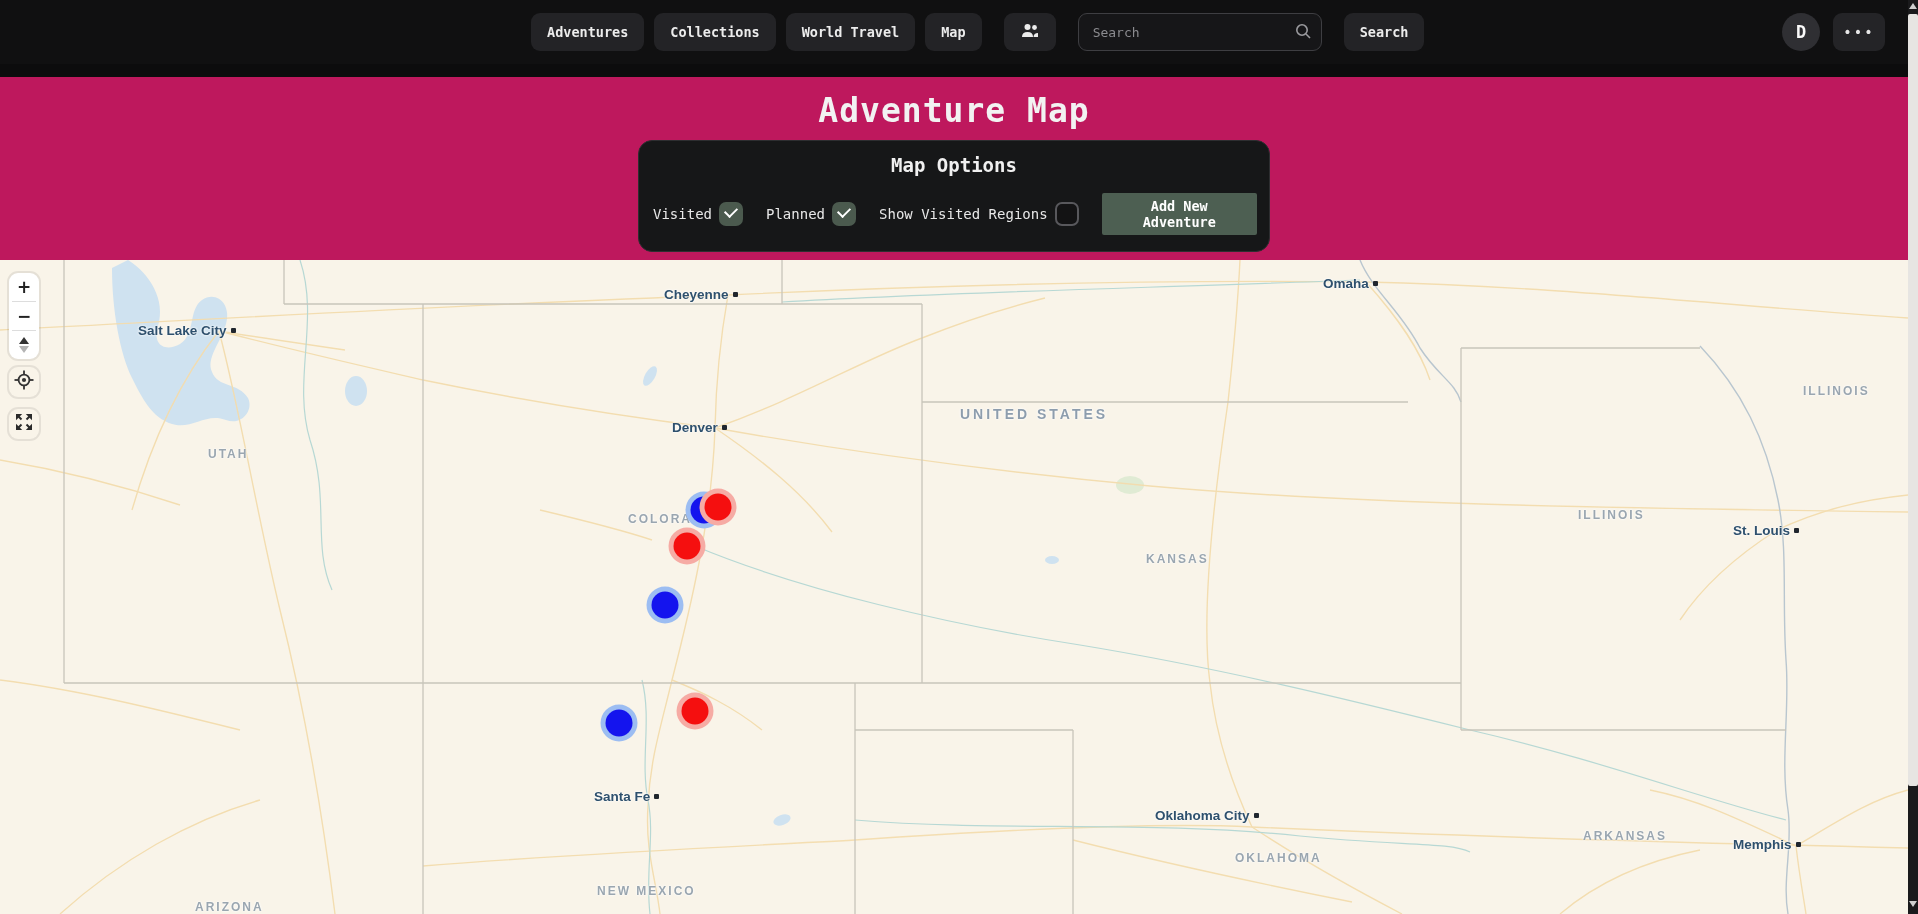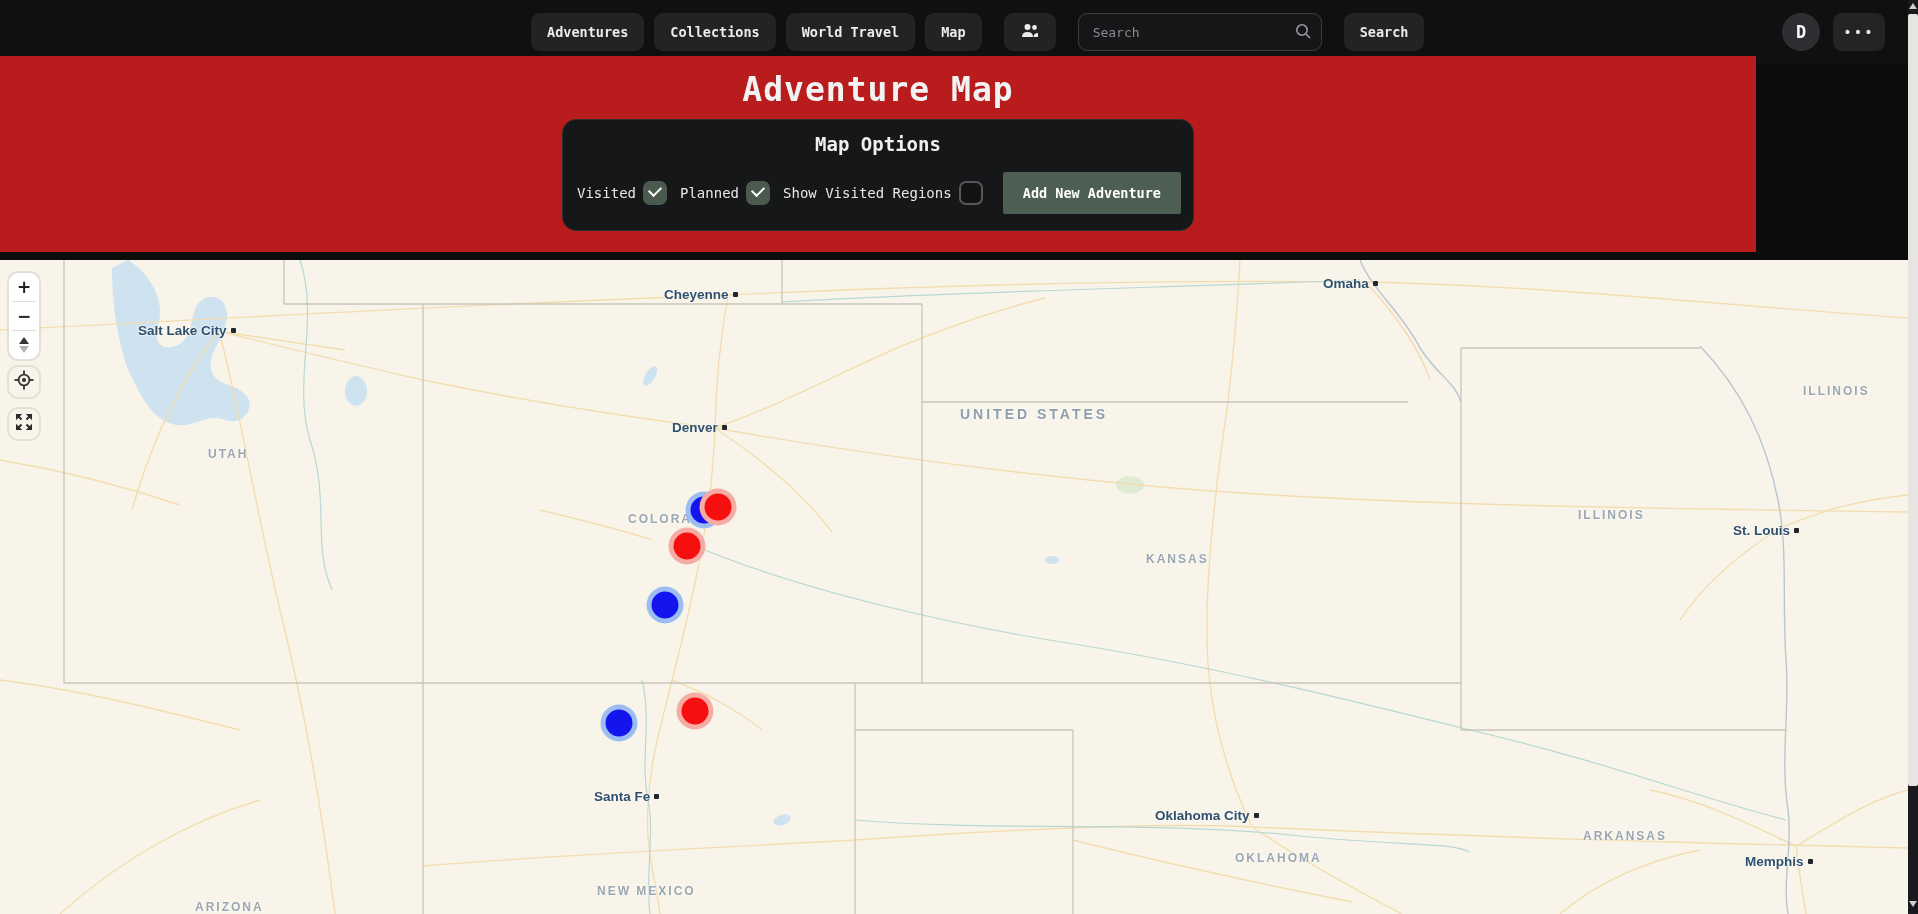--- a/index.html
+++ b/index.html
@@ -21,28 +21,28 @@
   .search-input::placeholder { color:#8b8b8f; }
   .search-glyph { position:absolute; right:10px; top:9px; }
   .avatar { position:absolute; right:88px; top:13px; width:38px; height:38px; border-radius:50%;
             background:#2f2f33; color:#fafafa; font-size:17px; font-weight:bold;
             display:flex; align-items:center; justify-content:center; cursor:pointer; }
   .dots-btn { position:absolute; right:23px; top:13px; width:52px; height:38px; background:#242427;
               border:none; border-radius:9px; color:#e6e6e6; font-size:14px; letter-spacing:2px;
               cursor:pointer; font-family:inherit; }
 
   
-  .hero { position:absolute; left:0; top:56px; width:1756px; height:196px; background:#b91c1c; }
+  .hero { position:absolute; left:0; top:77px; width:1908px; height:196px; background:#be185d; }
   .hero-title { position:absolute; left:0; top:14px; width:100%; text-align:center;
                 color:#f2f2f2; font-size:33px; font-weight:bold; letter-spacing:1px; }
   .options-card { position:absolute; left:50%; top:63px; transform:translateX(-50%);
                   width:632px; height:112px; background:#161718; border:1px solid #2d2e30; border-radius:14px; }
   .options-title { text-align:center; margin-top:13px; color:#f0f0f0; font-size:19px; font-weight:bold; }
   .options-row { display:flex; align-items:center; margin:17px 12px 0 14px; }
-  .toggle-group { display:flex; align-items:center; gap:7px; margin-right:13px; }
+  .toggle-group { display:flex; align-items:center; gap:7px; margin-right:23px; }
   .toggle-label { color:#e8e8e8; font-size:14px; white-space:nowrap; }
   .checkbox { width:24px; height:24px; border-radius:7px; cursor:pointer; position:relative; flex:none; }
   .checkbox.checked { background:#4b5a4e; }
   .checkbox.unchecked { background:#131314; border:2px solid #58585c; }
   .checkbox.checked::after { content:""; position:absolute; left:6px; top:5px; width:10px; height:6px;
        border-left:2.6px solid #fff; border-bottom:2.6px solid #fff; transform:rotate(-45deg); }
   .add-btn { margin-left:auto; height:42px; padding:0 20px; background:#4d5f52; color:#fff;
              border:none; border-radius:2px; font-family:inherit; font-size:13.5px; font-weight:bold; cursor:pointer; }
 
   
@@ -218,21 +218,21 @@
         <span class="city-dot"></span>
       </div>
       <div class="map-label lbl-city" style="left: 594px; top: 529px;">
         <span>Santa Fe</span>
         <span class="city-dot"></span>
       </div>
       <div class="map-label lbl-city" style="left: 1155px; top: 548px;">
         <span>Oklahoma City</span>
         <span class="city-dot"></span>
       </div>
-      <div class="map-label lbl-city" style="left: 1733px; top: 594px; margin-left: 12px;">
+      <div class="map-label lbl-city" style="left: 1733px; top: 577px;">
         <span>Memphis</span>
         <span class="city-dot"></span>
       </div>
     </div>
   <div id="map-markers">
       <div class="marker" style="left: 704px; top: 250px; background: rgb(20, 20, 238); box-shadow: rgb(156, 189, 242) 0px 0px 0px 5px;"></div>
       <div class="marker" style="left: 718px; top: 247px; background: rgb(245, 15, 15); box-shadow: rgb(246, 171, 164) 0px 0px 0px 5px;"></div>
       <div class="marker" style="left: 687px; top: 286px; background: rgb(245, 15, 15); box-shadow: rgb(246, 171, 164) 0px 0px 0px 5px;"></div>
       <div class="marker" style="left: 665px; top: 345px; background: rgb(20, 20, 238); box-shadow: rgb(156, 189, 242) 0px 0px 0px 5px;"></div>
       <div class="marker" style="left: 695px; top: 451px; background: rgb(245, 15, 15); box-shadow: rgb(246, 171, 164) 0px 0px 0px 5px;"></div>

